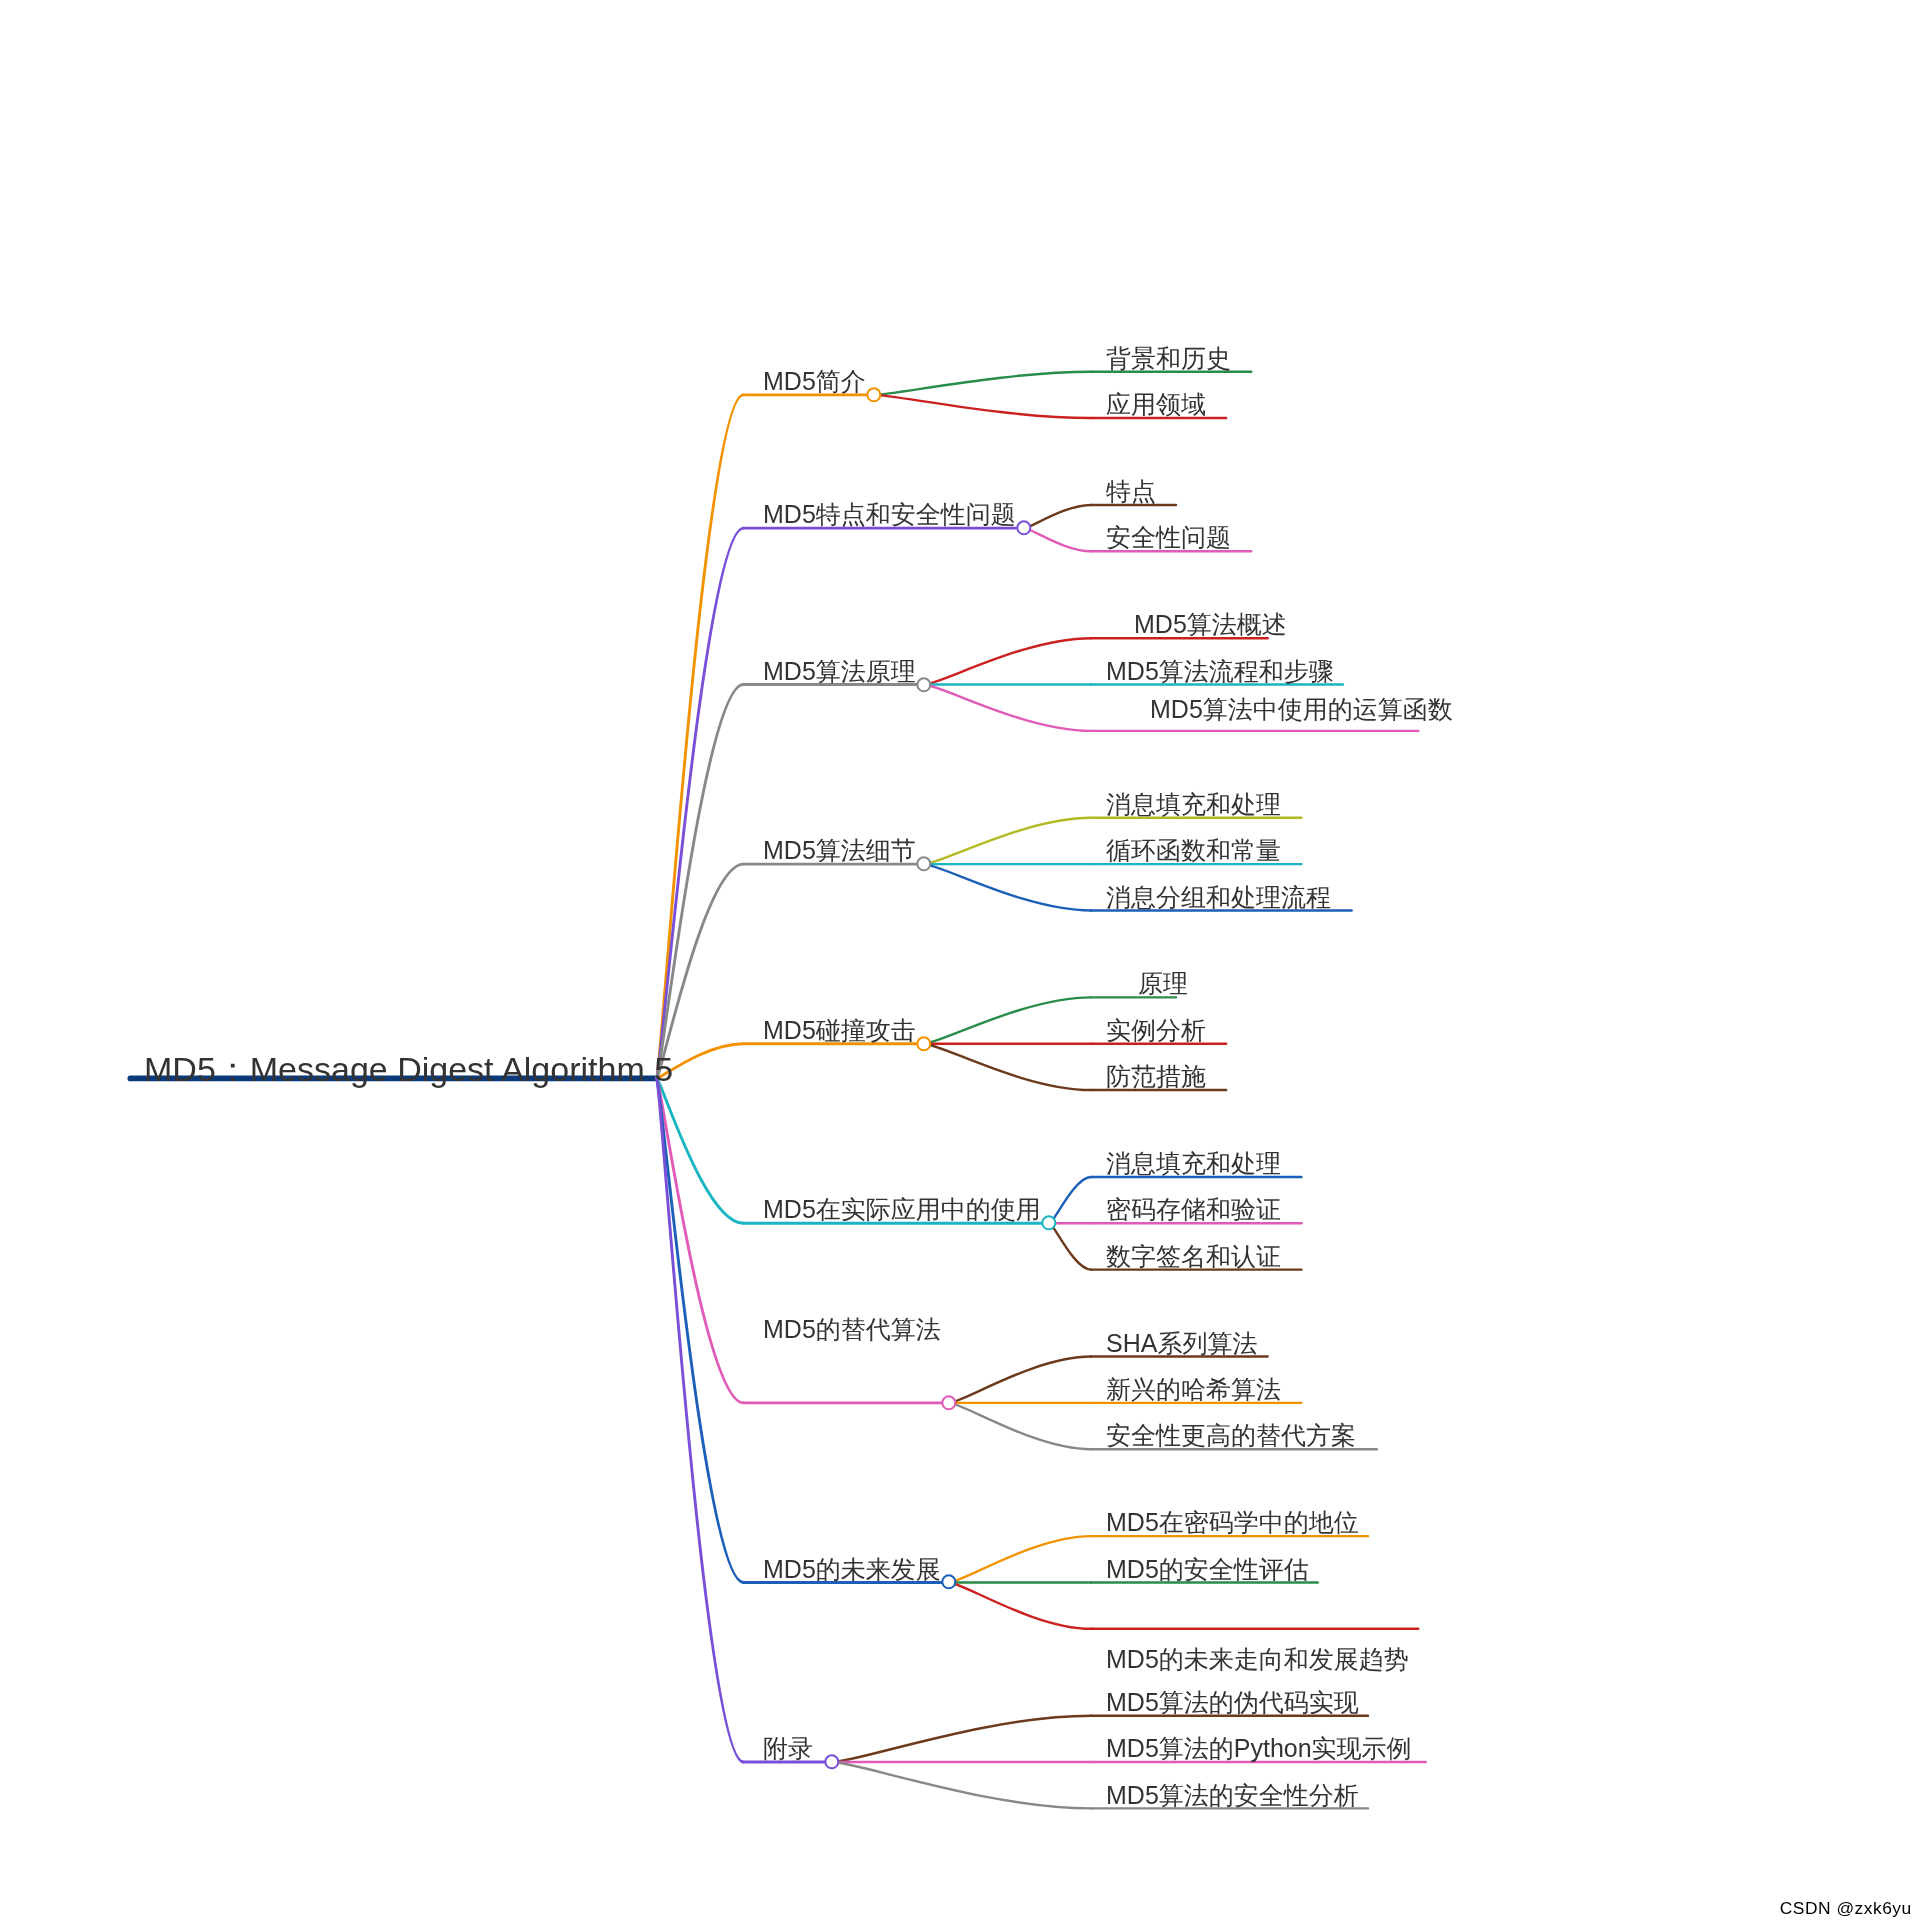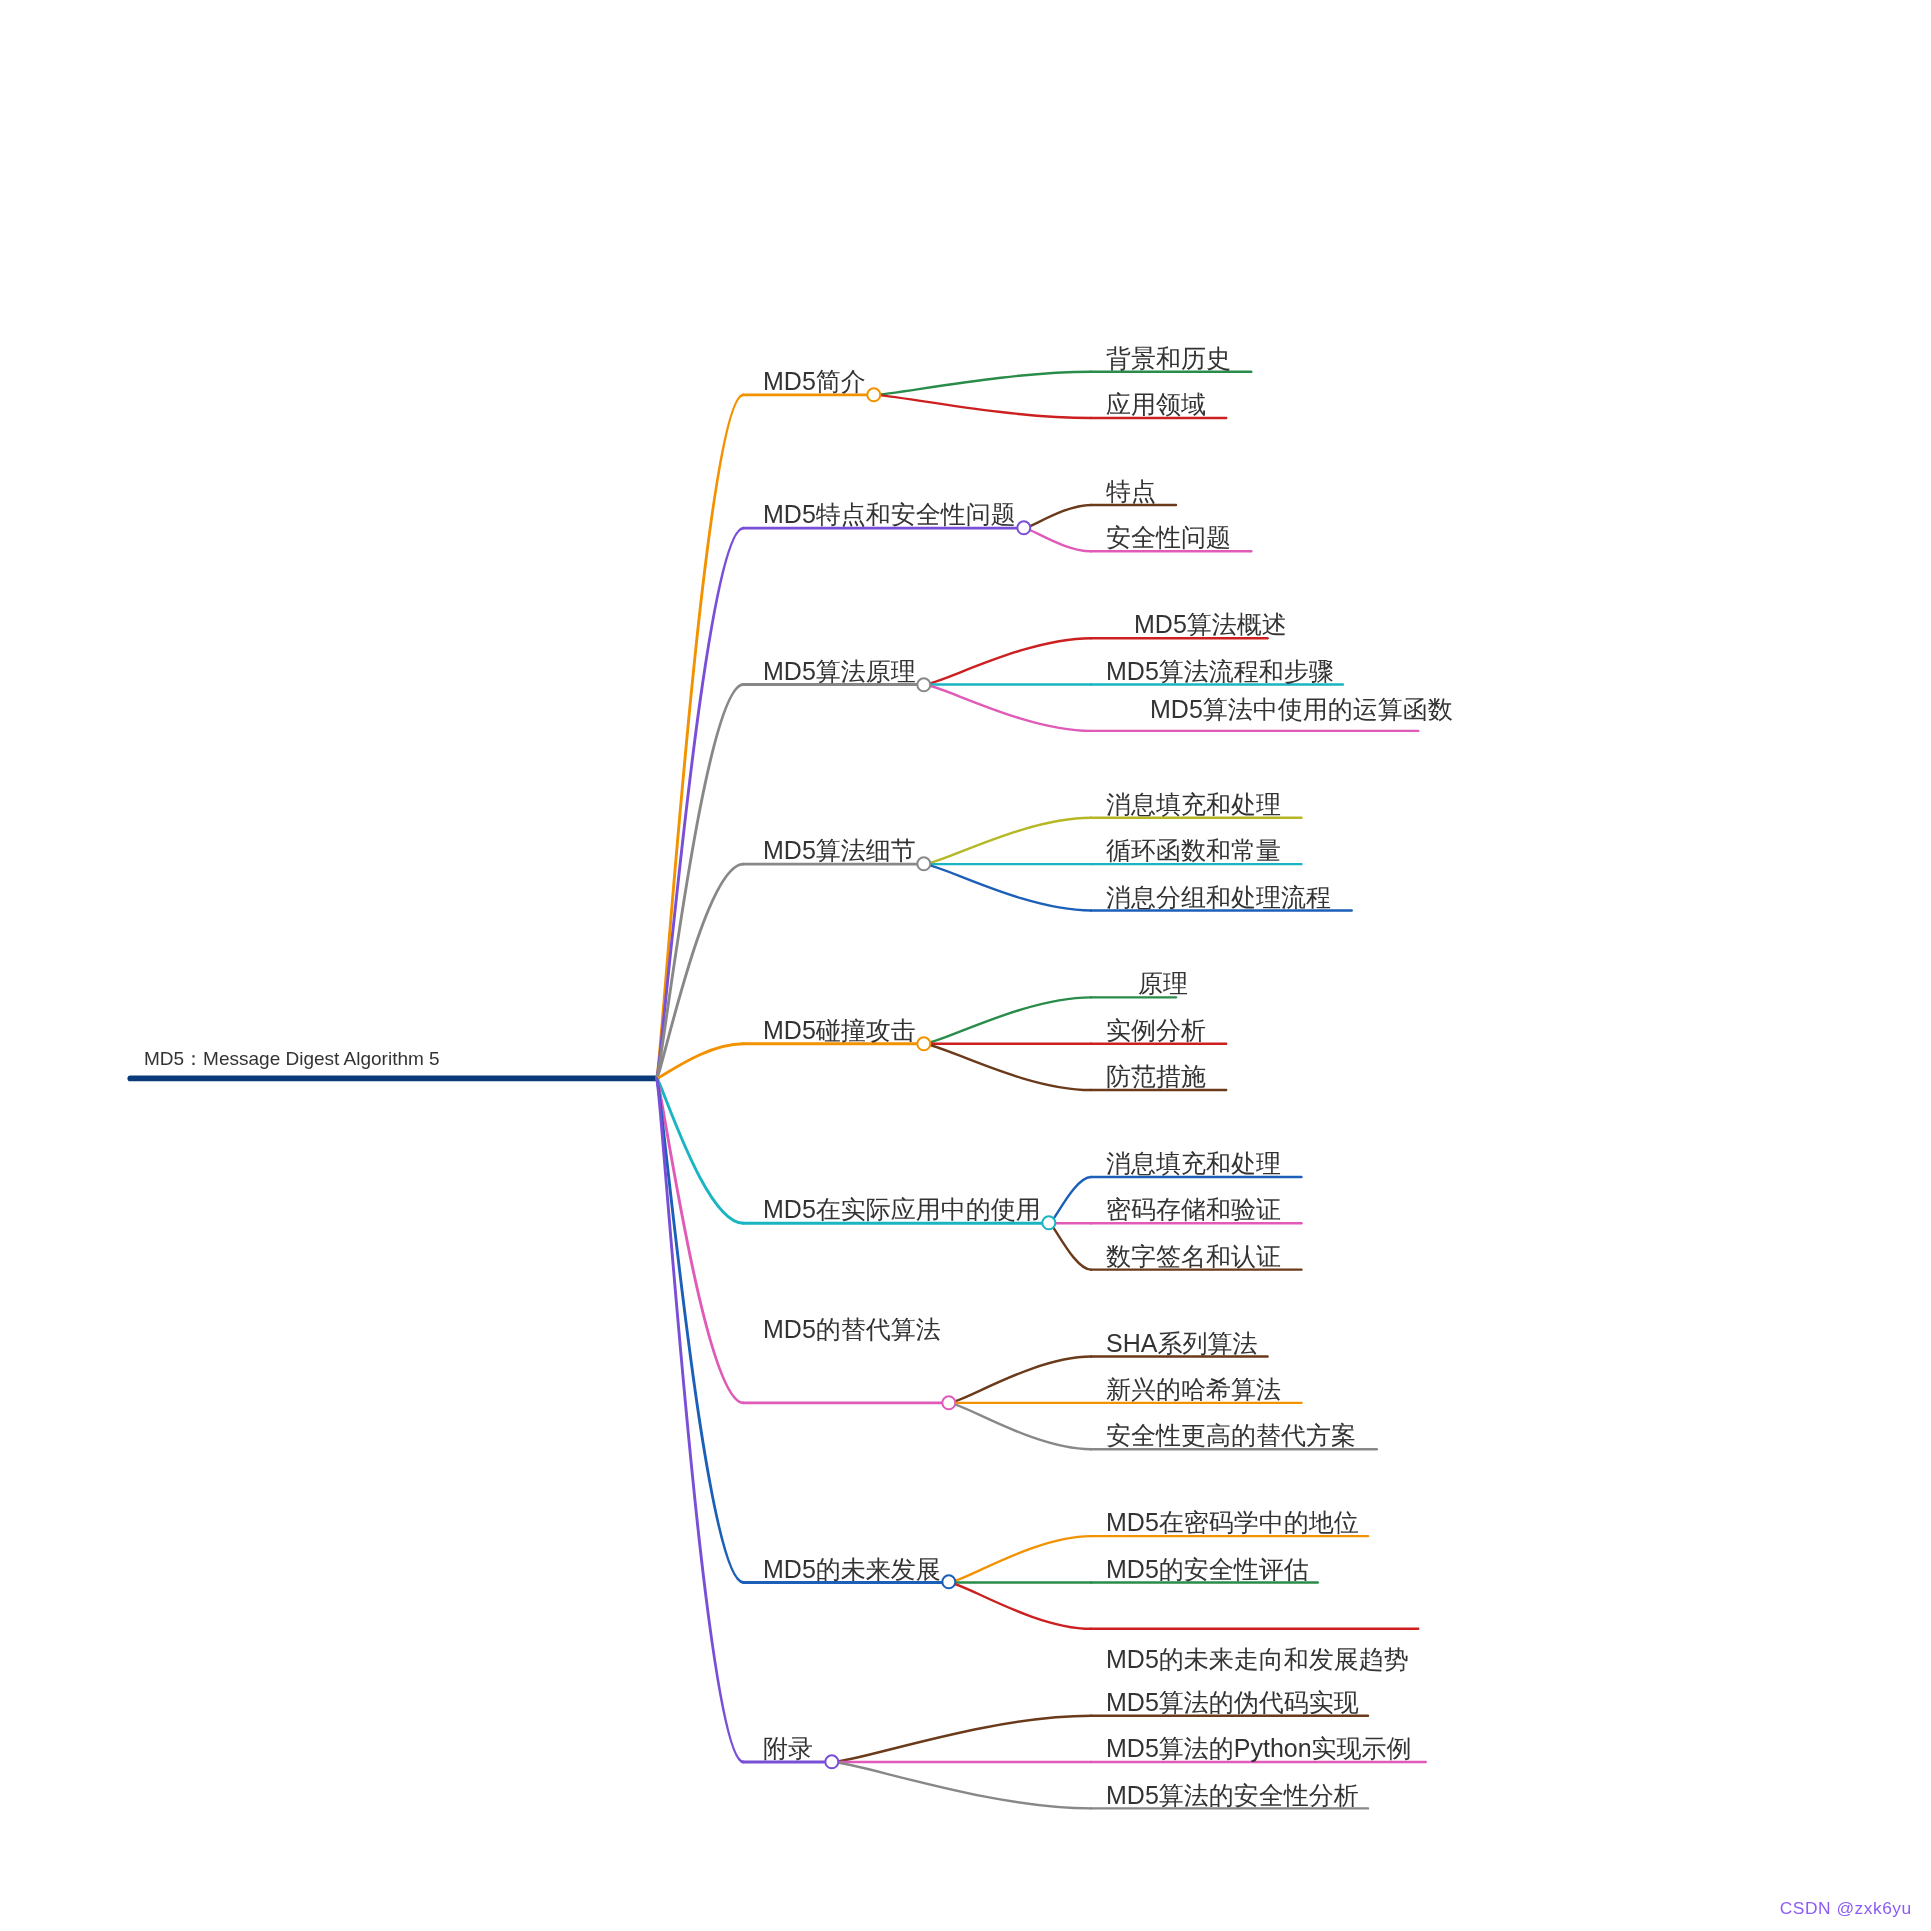--- a/index.html
+++ b/index.html
@@ -19,28 +19,28 @@
   }
   .node-text {
     position: absolute;
     font-size: 25px;
     color: #333;
     white-space: nowrap;
     line-height: 1.4;
     padding-bottom: 1.9px;
   }
   .root-text {
-    font-size: 19px;
+    font-size: 34px;
   }
   .watermark {
     position: absolute;
     bottom: 11.6px;
     right: 19.3px;
     font-size: 17.4px;
-    color: #8b5cf6;
+    color: #000000;
     letter-spacing: 0.5px;
   }
   .dot {
     position: absolute;
     width: 15.4px;
     height: 15.4px;
     border-radius: 50%;
     background: #fff;
     box-sizing: border-box;
     transform: translate(-50%, -50%);

